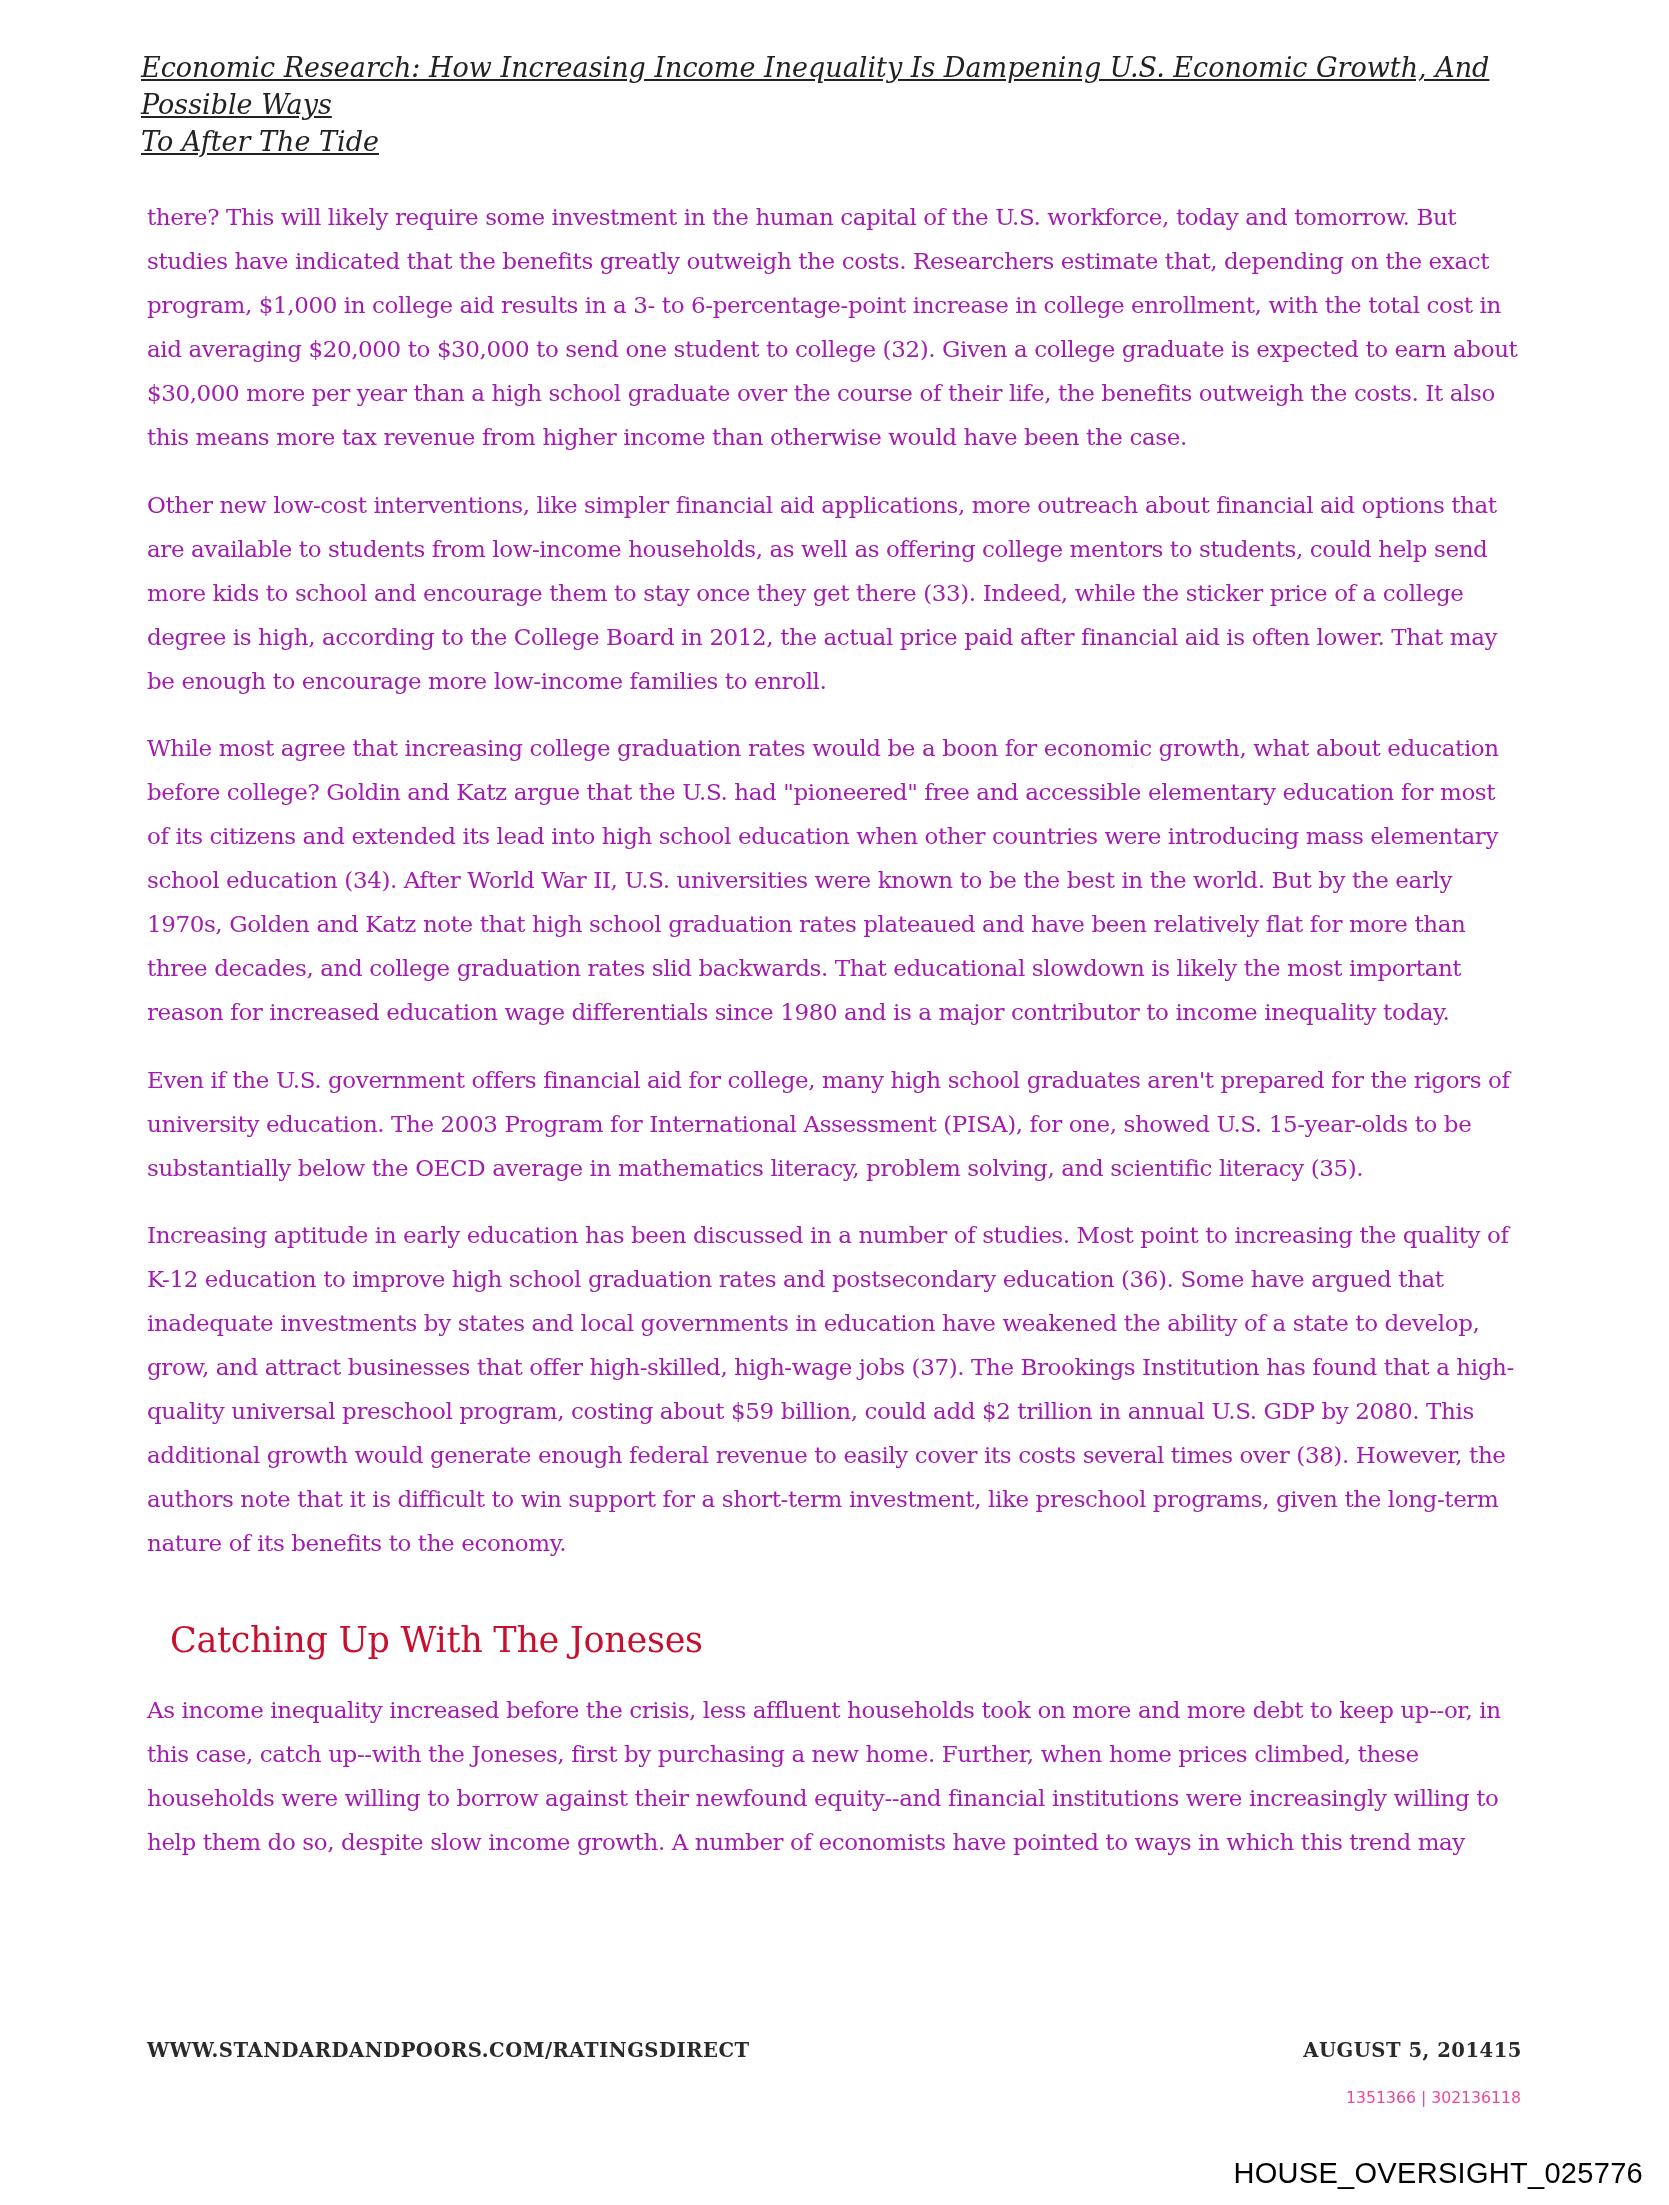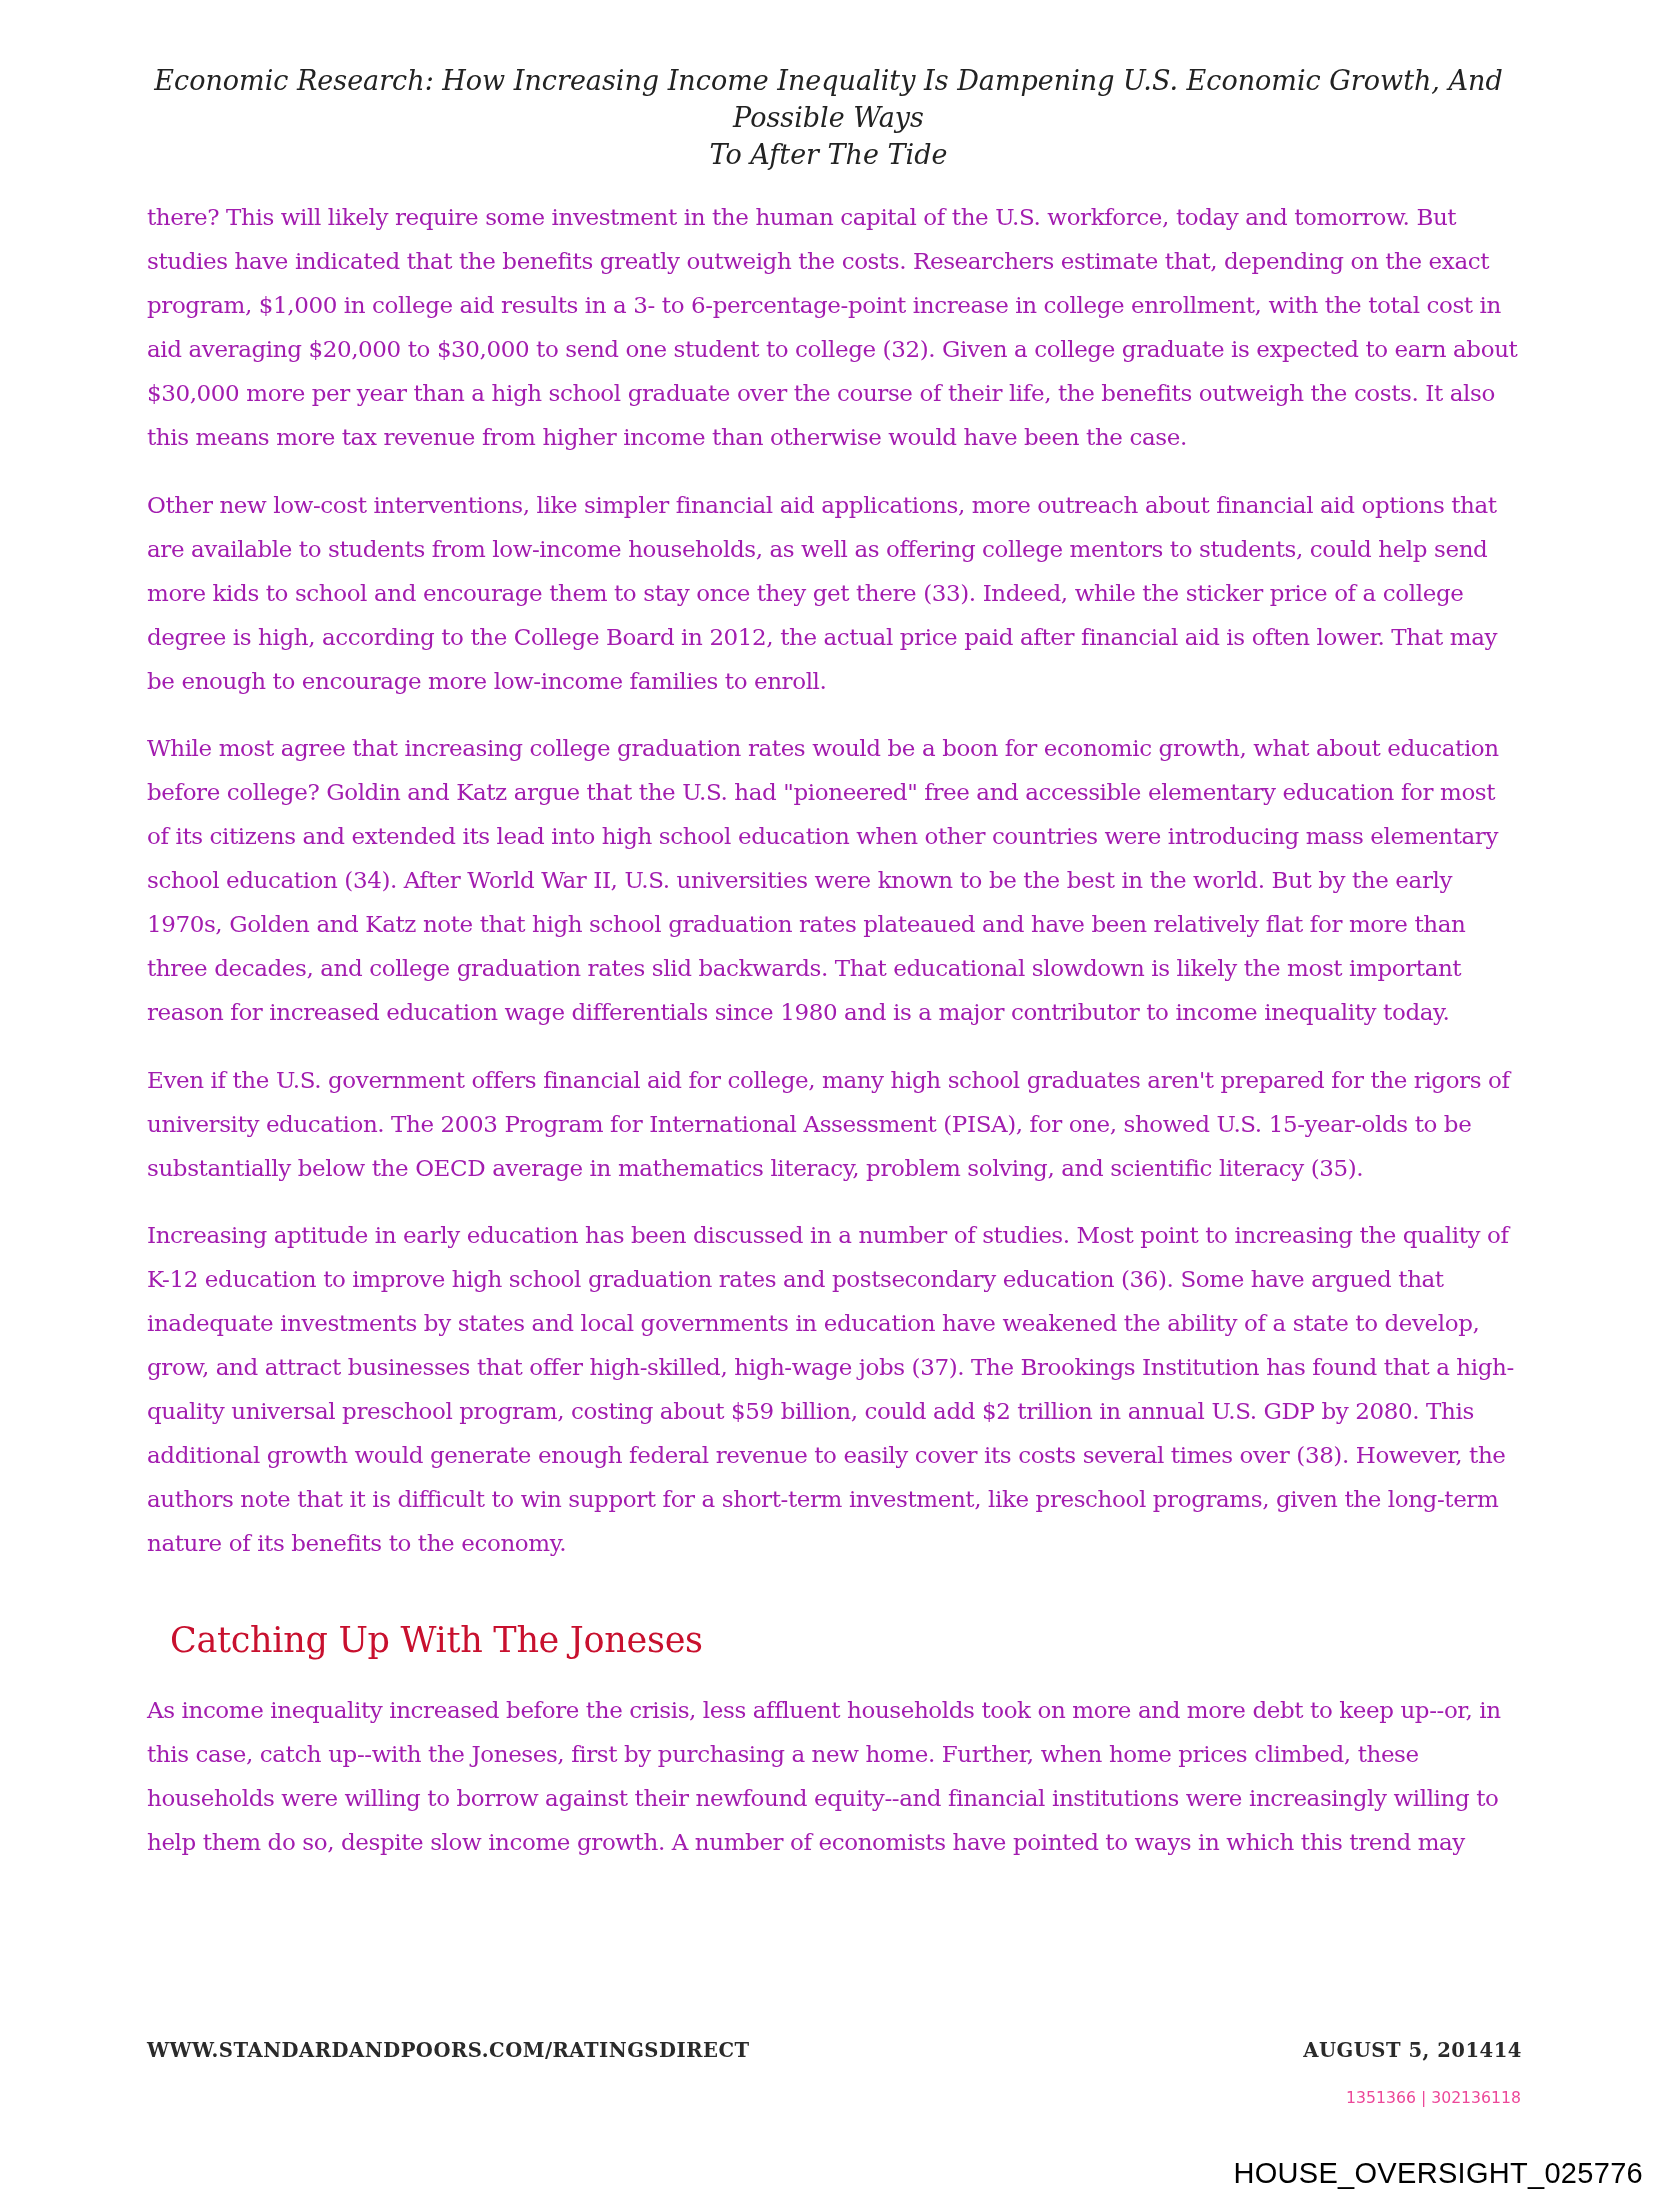--- a/index.html
+++ b/index.html
@@ -1,20 +1,20 @@
 <!DOCTYPE html>
 <html style="font-size:10.5px"><head>
   <meta charset="utf-8">
   <style>
     html, body { margin: 0; padding: 0; background: #ffffff; }
     body { width: 1669px; height: 2205px; position: relative; overflow: hidden; color: #1a1a1a; }
     .running-header {
-      position: absolute; right: 153px; top: 62px; width: 1375px;
-      text-align: center; font-family: "DejaVu Serif", serif; font-style: italic;
-      font-size: 27px; line-height: 37px; color: #222222;
+      position: absolute; right: 153px; top: 49px; width: 1375px;
+      text-align: left; font-family: "DejaVu Serif", serif; font-style: italic;
+      font-size: 27px; line-height: 37px; color: #222222; text-decoration: underline;
     }
     .content { position: absolute; left: 147px; top: 195px; width: 1375px; }
     .para {
       font-family: "DejaVu Serif", serif; font-size: 23px; line-height: 44px;
       margin: 0 0 23.6px 0; color: #a21caf; letter-spacing: -0.4px; word-spacing: 0px;
     }
     .section-title {
       font-family: "DejaVu Serif", serif; font-size: 35px; font-weight: normal;
       color: #c8102e; margin: 52px 0 25px 0; line-height: 46px; letter-spacing: -0.3px;
     }
@@ -50,20 +50,20 @@
   <p class="para">While most agree that increasing college graduation rates would be a boon for economic growth, what about education before college? Goldin and Katz argue that the U.S. had "pioneered" free and accessible elementary education for most of its citizens and extended its lead into high school education when other countries were introducing mass elementary school education (34). After World War II, U.S. universities were known to be the best in the world. But by the early 1970s, Golden and Katz note that high school graduation rates plateaued and have been relatively flat for more than three decades, and college graduation rates slid backwards. That educational slowdown is likely the most important reason for increased education wage differentials since 1980 and is a major contributor to income inequality today.</p>
   <p class="para">Even if the U.S. government offers financial aid for college, many high school graduates aren't prepared for the rigors of university education. The 2003 Program for International Assessment (PISA), for one, showed U.S. 15-year-olds to be substantially below the OECD average in mathematics literacy, problem solving, and scientific literacy (35).</p>
   <p class="para">Increasing aptitude in early education has been discussed in a number of studies. Most point to increasing the quality of K-12 education to improve high school graduation rates and postsecondary education (36). Some have argued that inadequate investments by states and local governments in education have weakened the ability of a state to develop, grow, and attract businesses that offer high-skilled, high-wage jobs (37). The Brookings Institution has found that a high-quality universal preschool program, costing about $59 billion, could add $2 trillion in annual U.S. GDP by 2080. This additional growth would generate enough federal revenue to easily cover its costs several times over (38). However, the authors note that it is difficult to win support for a short-term investment, like preschool programs, given the long-term nature of its benefits to the economy.</p>
   <h2 class="section-title" style="color: rgb(200, 16, 46); margin-left: 23px;">Catching Up With The Joneses</h2>
   <p class="para">As income inequality increased before the crisis, less affluent households took on more and more debt to keep up--or, in this case, catch up--with the Joneses, first by purchasing a new home. Further, when home prices climbed, these households were willing to borrow against their newfound equity--and financial institutions were increasingly willing to help them do so, despite slow income growth. A number of economists have pointed to ways in which this trend may</p>
 </div>
 
 <div class="footer">
   <div class="footer-left">WWW.STANDARDANDPOORS.COM/RATINGSDIRECT</div>
   <div class="footer-right">
-    <span>AUGUST 5, 2014</span><span>14</span>
+    <span>AUGUST 5, 2014</span><span>15</span>
   </div>
 </div>
 
 <div class="doc-ids">1351366 | 302136118</div>
 
 <div class="bates">HOUSE_OVERSIGHT_025776</div>
 
 
 </body></html>

